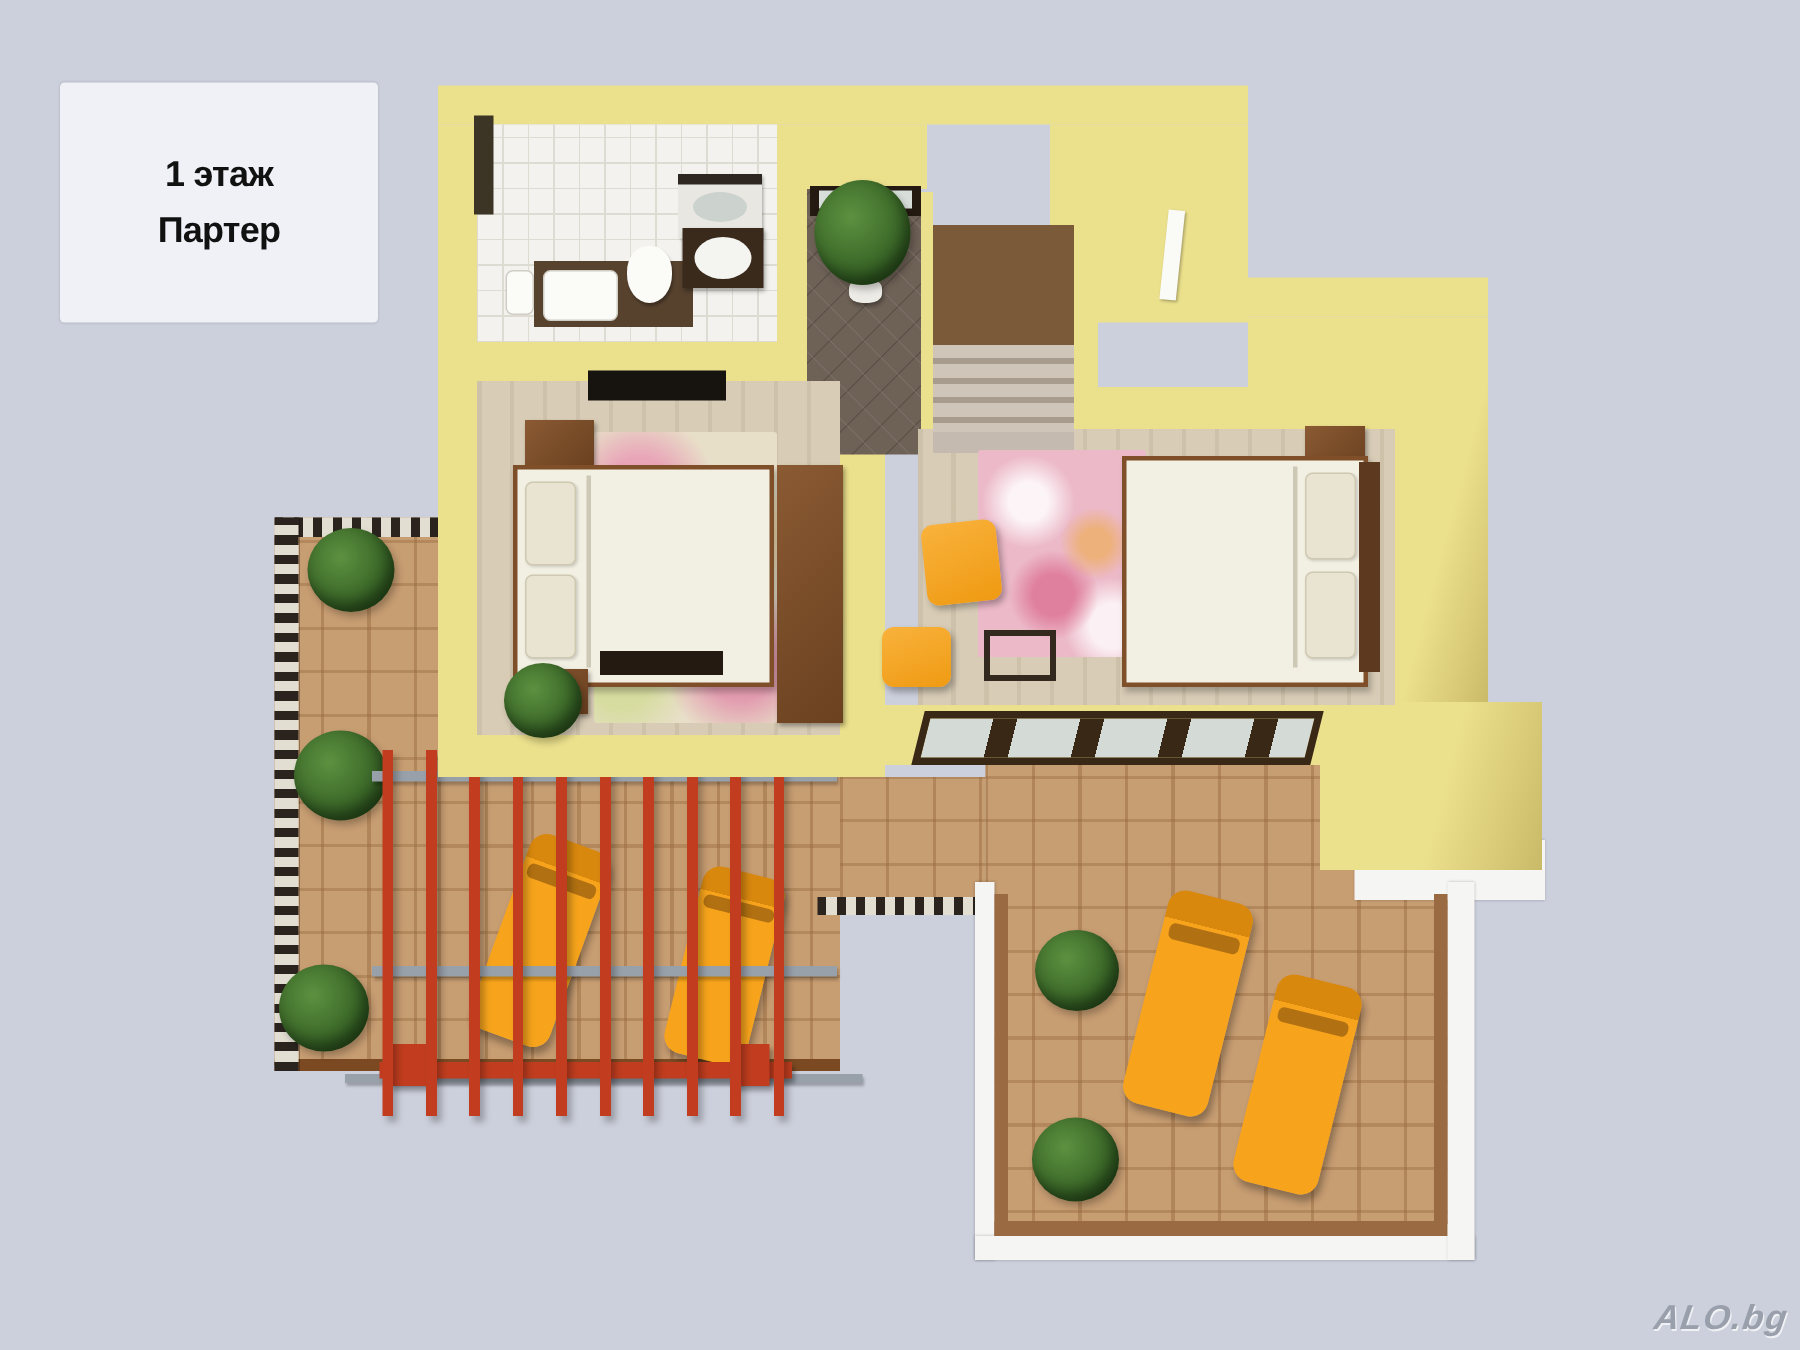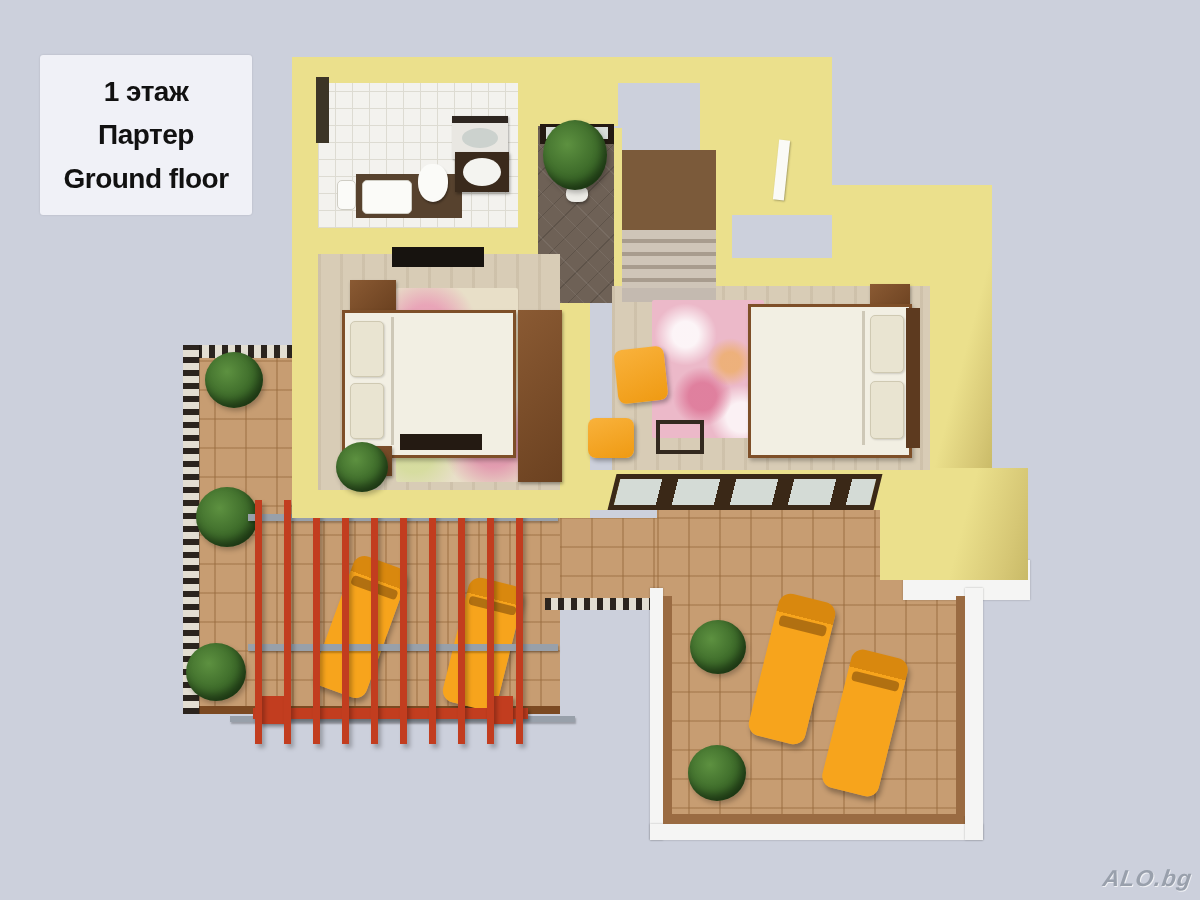--- a/index.html
+++ b/index.html
@@ -6,21 +6,21 @@
   body{font-family:"Liberation Sans", sans-serif;}
   .scene{position:relative;width:1200px;height:900px;overflow:hidden;
          background:var(--background,#ccd0dc);}
   .abs{position:absolute;}
 
   
   .label-box{left:40px;top:55px;width:212px;height:160px;
     background:var(--label-bg,#f0f1f7);border-radius:3px;
     display:flex;flex-direction:column;justify-content:center;align-items:center;
     box-shadow:0 0 2px rgba(0,0,0,.15);}
-  .label-box span{display:block;font-weight:bold;font-size:28px;line-height:1.55;
+  .label-box span{display:block;font-weight:bold;font-size:24px;line-height:1.55;
     color:var(--label-text,#111);letter-spacing:-0.5px;}
   .watermark{right:8px;bottom:8px;font-style:italic;font-weight:bold;font-size:23px;
     color:var(--watermark,#99a0ac);letter-spacing:1px;transform:skewX(-8deg);
     text-shadow:1px 1px 0 rgba(255,255,255,.7);}
 
   
   .tiles{background:
     repeating-linear-gradient(90deg, rgba(150,105,60,.45) 0 2px, transparent 2px 31px),
     repeating-linear-gradient(0deg, rgba(150,105,60,.40) 0 2px, transparent 2px 29px),
     var(--terrace-tile,#c79d72);}
@@ -219,17 +219,16 @@
     <div class="pillow" style="right:5px;top:74px;width:32px;height:56px;"></div>
     <div class="duvet-line" style="right:44px;top:4px;width:3px;height:134px;"></div>
   </div>
   <div class="abs" style="left:906px;top:308px;width:14px;height:140px;background:#5d3a1f;"></div>
 
   <div class="abs windows-band" style="left:612px;top:474px;width:256px;height:26px;"></div>
 
   <div class="abs label-box">
     <span>1 этаж</span>
     <span>Партер</span>
-    <span>Ground floor</span>
   </div>
   <div class="abs watermark">ALO.bg</div>
 
 </div>
 
 </body></html>

